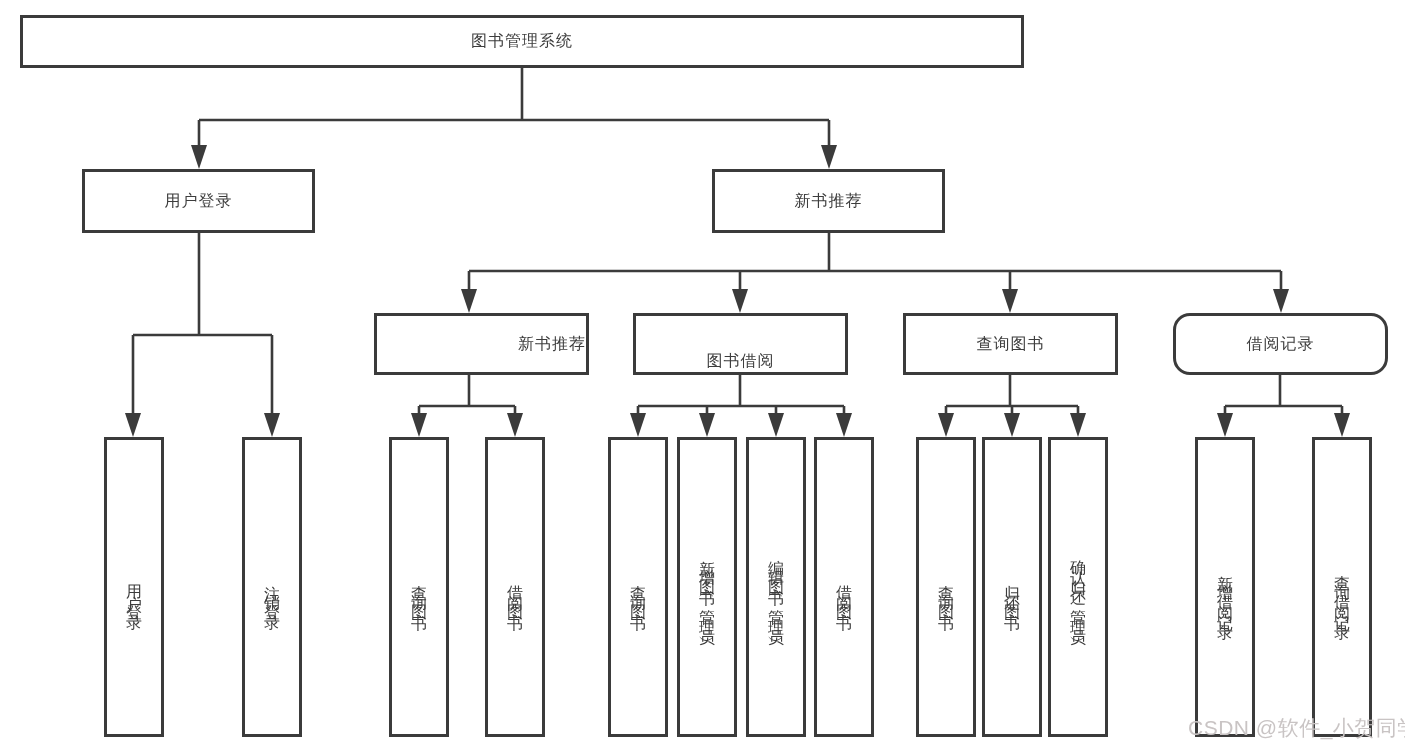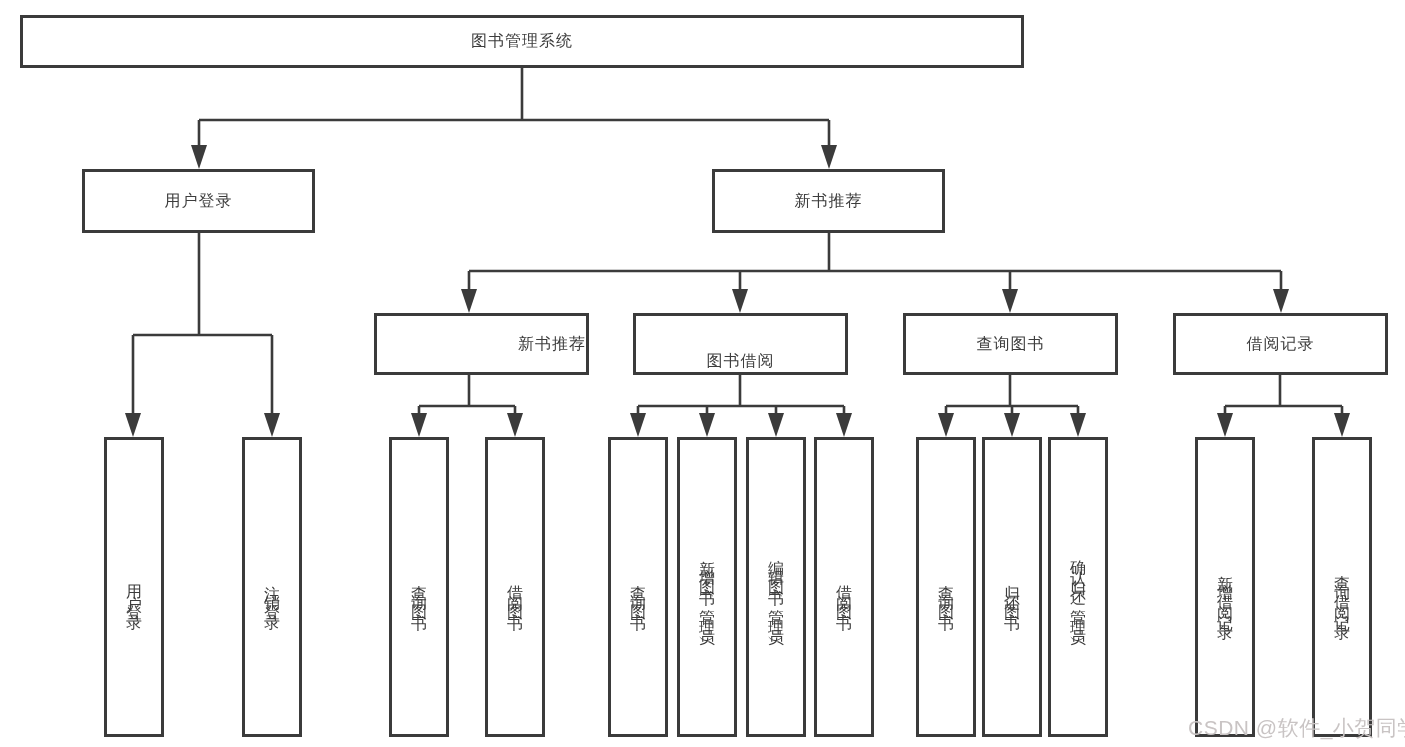--- a/index.html
+++ b/index.html
@@ -35,21 +35,21 @@
     z-index: 2;
     letter-spacing: 1px;
   }
   .node.root  { left: 20px;  top: 15px;  width: 1004px; height: 53px; }
   .node.lvl2a { left: 82px;  top: 169px; width: 233px;  height: 64px; }
   .node.lvl2b { left: 712px; top: 169px; width: 233px;  height: 64px; }
   .node.lvl3  { top: 313px; width: 215px; height: 62px; }
   .node.l3-0 { left: 374px; justify-content: flex-end; }
   .node.l3-1 { left: 633px; align-items: flex-end; }
   .node.l3-2 { left: 903px; }
-  .node.l3-3 { left: 1173px; }
+  .node.l3-3 { left: 1173px; border-radius: 17px; }
   .node.leaf { top: 437px; width: 60px; height: 300px; border-width: 3px; }
   .leaf span {
     writing-mode: vertical-rl;
     text-orientation: mixed;
     letter-spacing: 10px;
     line-height: 1;
     position: relative;
     top: 5px; 
   }
   .lf-0  { left: 104px; }

